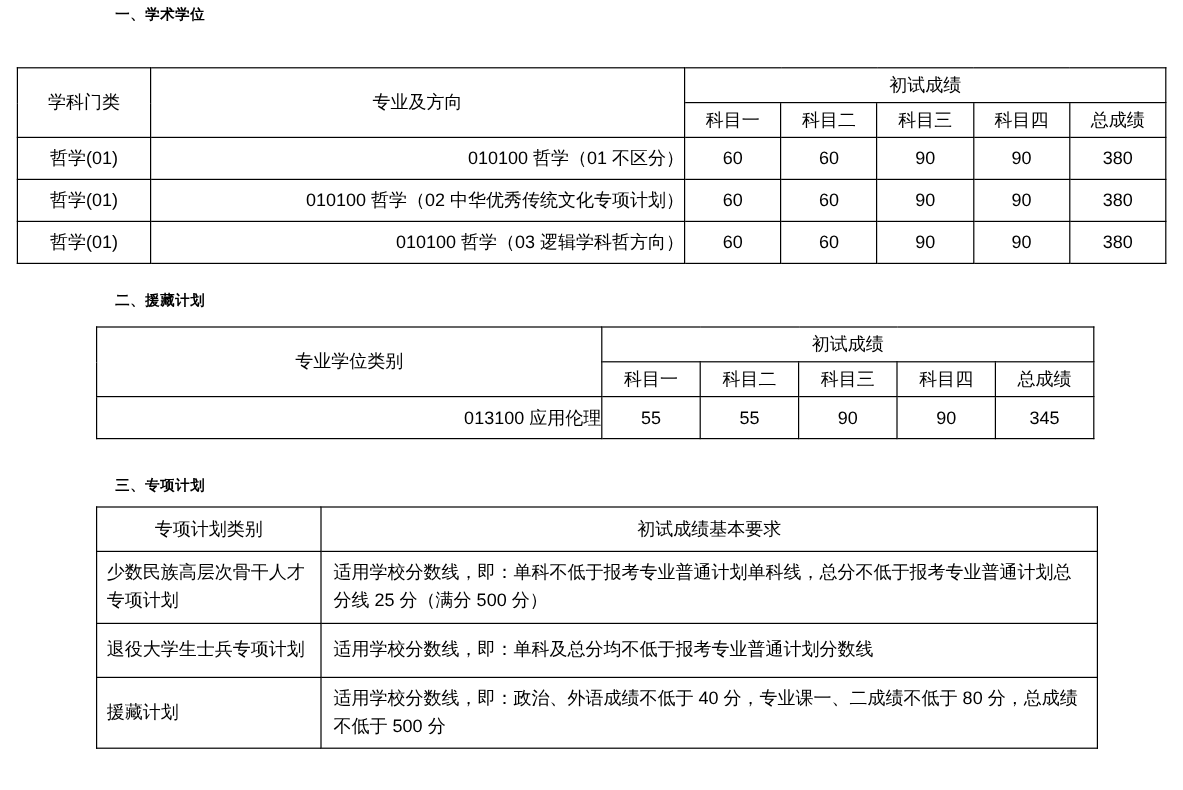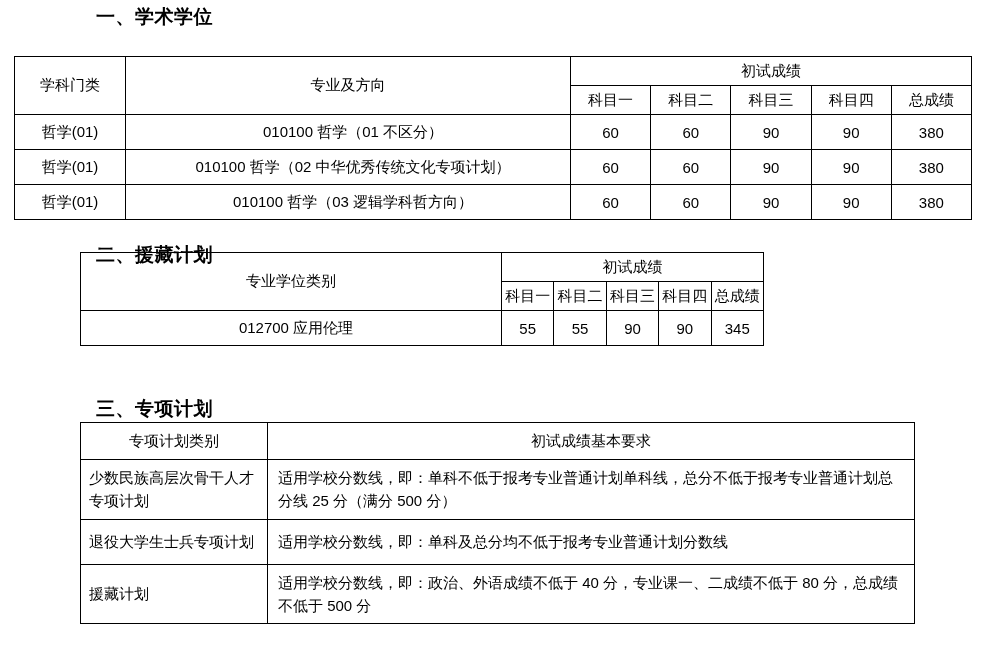--- a/index.html
+++ b/index.html
@@ -14,38 +14,38 @@
     color: #000000;
     overflow: hidden;
   }
   .page {
     position: relative;
     width: 986px;
     height: 658px;
   }
   .section-heading {
     font-family: "Liberation Sans", "DejaVu Sans", sans-serif;
-    font-size: 19px;
+    font-size: 12px;
     font-weight: bold;
     letter-spacing: 0.5px;
   }
   table {
     border-collapse: collapse;
     table-layout: fixed;
   }
   table td, table th {
     border: 1px solid #000000;
     font-family: "Liberation Sans", "DejaVu Sans", sans-serif;
     font-size: 15px;
     font-weight: normal;
     padding: 0;
     vertical-align: middle;
   }
   .ctr { text-align: center; }
-  .lft { text-align: center; }
+  .lft { text-align: right; }
 
   
   #sec1-heading {
     position: absolute;
     left: 96px;
     top: 4px;
   }
   #table-academic {
     position: absolute;
     left: 14px;
@@ -64,22 +64,22 @@
 
   
   #sec2-heading {
     position: absolute;
     left: 96px;
     top: 242px;
   }
   #table-professional {
     position: absolute;
     left: 80px;
-    top: 252px;
-    width: 684px;
+    top: 272px;
+    width: 832px;
   }
   #table-professional .c-cat   { width: 420px; }
   #table-professional .c-sub   { width: 82px; }
   #table-professional .c-total { width: 84px; }
   #table-professional .hdr-row1 td { height: 28px; }
   #table-professional .hdr-row2 td { height: 28px; }
   #table-professional tbody td { height: 34px; }
   #table-professional td.lft { padding-left: 10px; }
 
   
@@ -173,21 +173,21 @@
       <tr class="hdr-row2">
         <td class="ctr c-sub">科目一</td>
         <td class="ctr c-sub">科目二</td>
         <td class="ctr c-sub">科目三</td>
         <td class="ctr c-sub">科目四</td>
         <td class="ctr c-total">总成绩</td>
       </tr>
     </thead>
     <tbody>
       <tr>
-        <td class="lft">012700 应用伦理</td>
+        <td class="lft">013100 应用伦理</td>
         <td class="ctr">55</td>
         <td class="ctr">55</td>
         <td class="ctr">90</td>
         <td class="ctr">90</td>
         <td class="ctr">345</td>
       </tr>
     </tbody>
   </table>
 
   <div class="section-heading" id="sec3-heading">三、专项计划</div>

